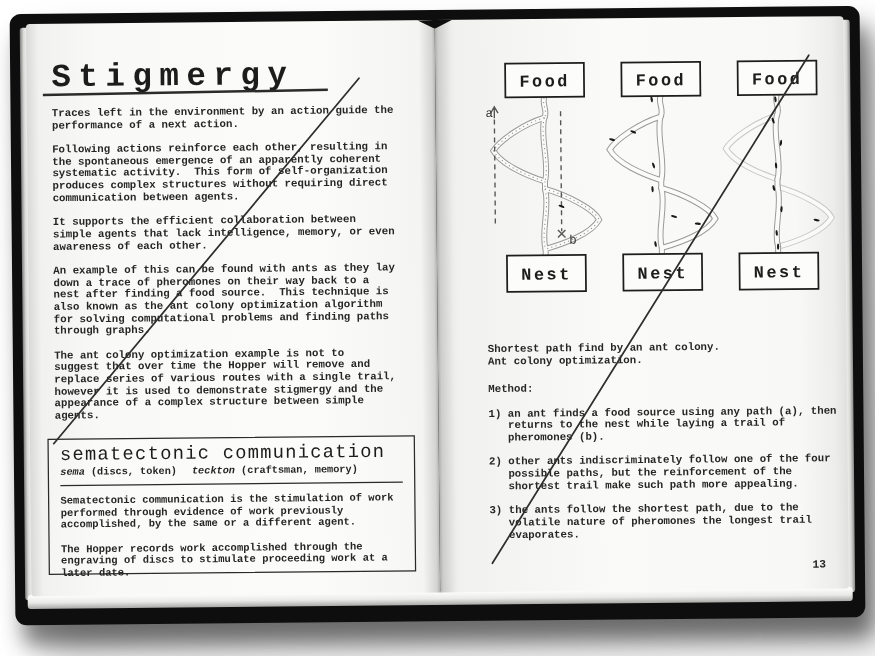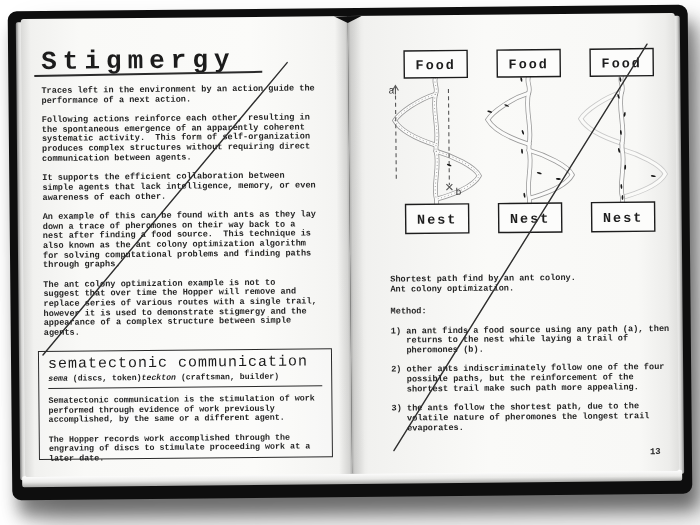--- a/index.html
+++ b/index.html
@@ -39,21 +39,21 @@
   .body-text{margin:0 0 9.6px;font-size:8.6px;line-height:9.7px;font-weight:700;
     white-space:pre-wrap;color:#262626;}
 
   .def-box{position:absolute;left:14px;top:332px;width:294px;height:109px;box-sizing:border-box;
     border:1.5px solid #2a2a2a;padding:4px 9px 0;background:rgba(255,255,255,0.25);}
   .def-title{margin:0;font-size:15px;line-height:18px;font-weight:400;letter-spacing:1px;
     color:#1c1c1c;white-space:nowrap;}
   .def-etym{font-size:8.2px;line-height:10px;font-weight:700;padding-bottom:4px;
     border-bottom:1.5px solid #2a2a2a;margin-bottom:8px;}
   .def-etym .term{font-style:italic;text-align:right;}
-  .def-etym .term2{font-family:Liberation Mono, monospace;}
+  .def-etym .term2{margin-left:12px;font-family:Liberation Mono, monospace;}
   .def-box .body-text{font-size:8.4px;}
 
   
   .diagram{position:absolute;top:34px;}
   .diagram.d1{left:40px;} .diagram.d2{left:133px;} .diagram.d3{left:226px;}
   svg text{font-family:"Liberation Mono","DejaVu Sans Mono",monospace;}
   .node-label{font-size:13.5px;font-weight:700;letter-spacing:2px;fill:#1d1d1d;}
   .ab-label{font-size:10px;fill:#333333;}
 
   .caption-block{position:absolute;left:40px;top:260px;width:292px;}
@@ -98,21 +98,21 @@
 suggest that over time the Hopper will remove and
 replace series of various routes with a single trail,
 however it is used to demonstrate stigmergy and the
 appearance of a complex structure between simple
 agents.</p>
         </div>
 
         <div class="def-box">
           <h2 class="def-title">sematectonic communication</h2>
           <div class="def-etym">
-            <span class="term">sema</span><span> (discs, token)</span><span class="term term2">teckton</span><span> (craftsman, builder)</span>
+            <span class="term">sema</span><span> (discs, token)</span><span class="term term2">teckton</span><span> (craftsman, memory)</span>
           </div>
           <p class="body-text">Sematectonic communication is the stimulation of work
 performed through evidence of work previously
 accomplished, by the same or a different agent.</p>
           <p class="body-text">The Hopper records work accomplished through the
 engraving of discs to stimulate proceeding work at a
 later date.</p>
         </div>
       </div>
 

